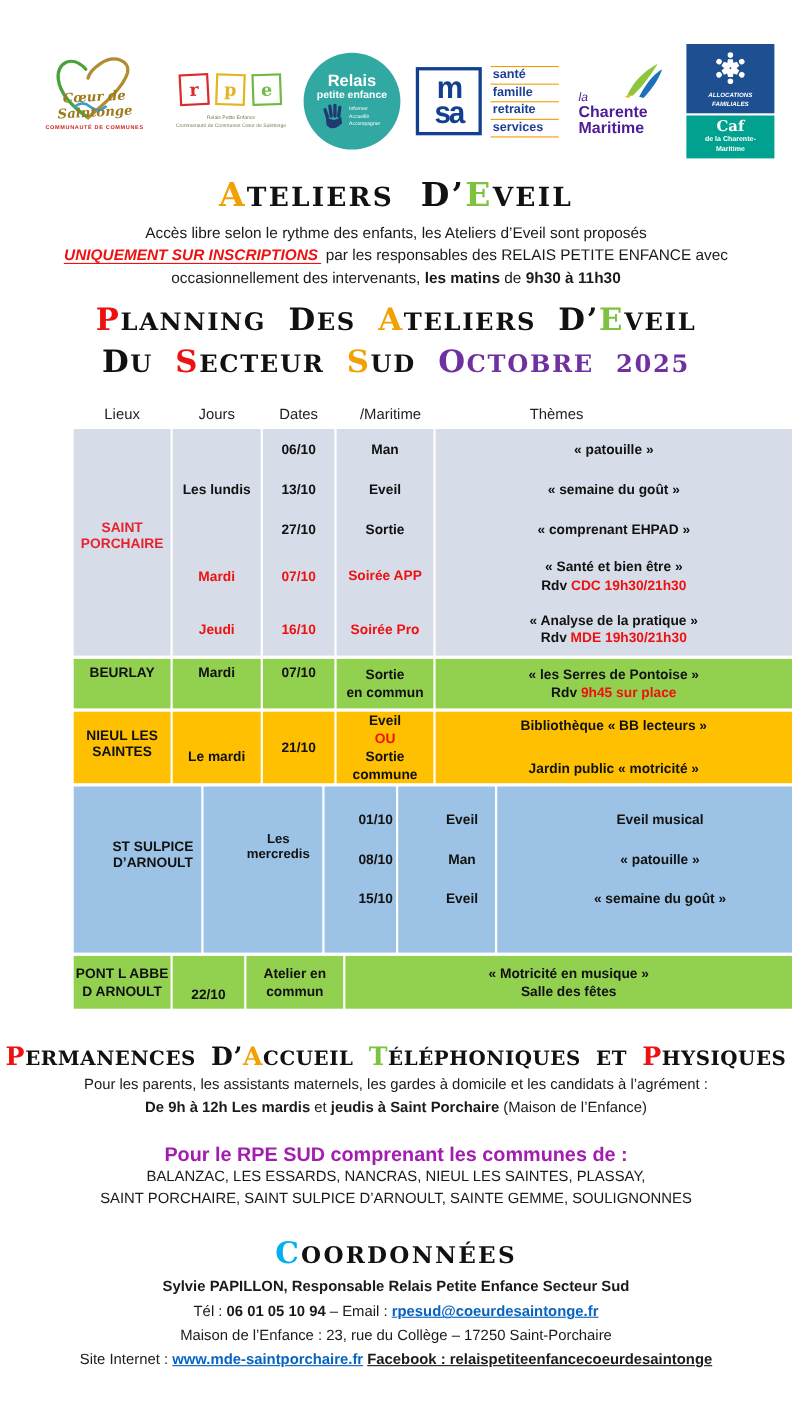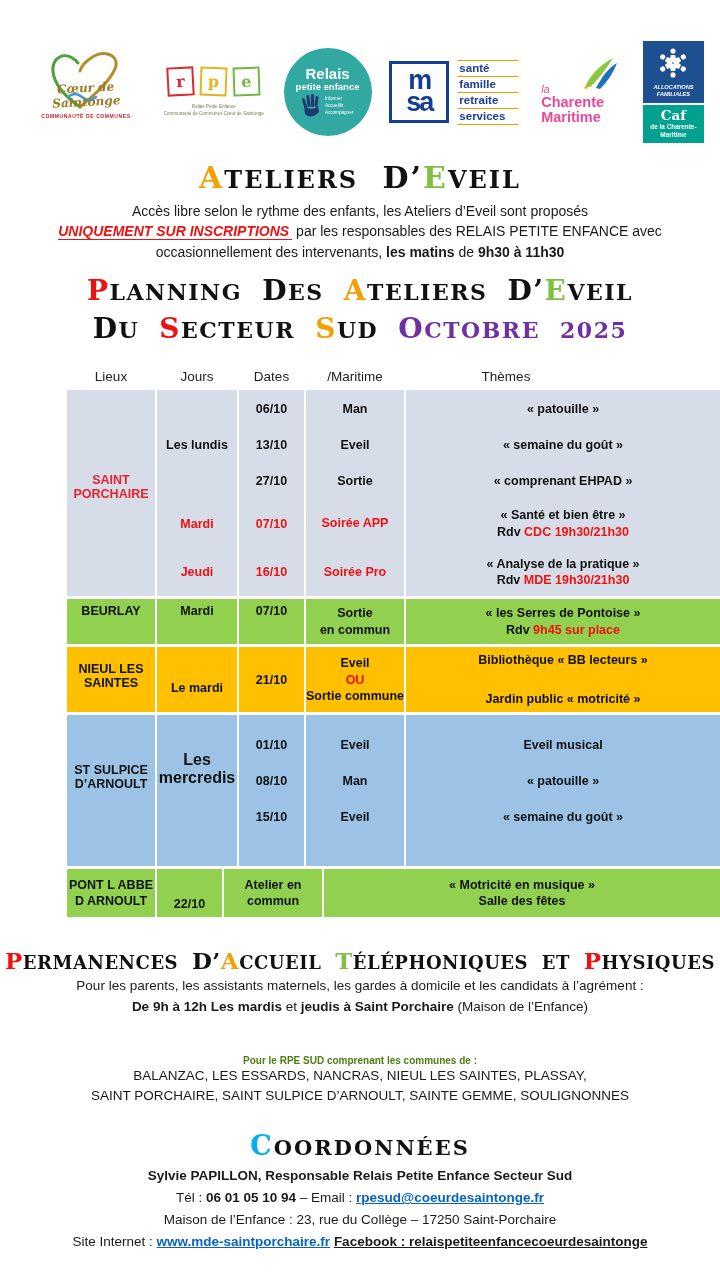--- a/index.html
+++ b/index.html
@@ -56,26 +56,26 @@
   .msa-m{font-size:27px;line-height:.75;transform:scaleY(1.05);}
   .msa-sa{font-size:27px;line-height:.85;transform:scaleY(1.05);}
   .msa-items{display:flex;flex-direction:column;}
   .msa-item{font-size:11.5px;font-weight:bold;color:#1c3e94;
     border-top:1.5px solid #f59c00;padding:1.5px 14px 1.5px 2px;}
   .msa-item:last-child{border-bottom:1.5px solid #f59c00;}
 
   
   .lg-cm{width:88px;height:74px;}
   .cm-bird{position:absolute;top:0;right:6px;}
-  .cm-text{position:absolute;bottom:4px;left:4px;color:#ec4899;line-height:1.02;}
+  .cm-text{position:absolute;bottom:4px;left:4px;color:#4c1d95;line-height:1.02;}
   .cm-la{font-size:11px;font-style:italic;}
   .cm-l1,.cm-l2{font-size:14.5px;font-weight:bold;}
 
   
-  .lg-caf{width:61px;text-align:center;}
+  .lg-caf{width:80px;text-align:center;}
   .caf-top{background:#1d4f91;padding:5px 2px 4px;}
   .caf-alloc{color:#fff;font-size:5.6px;font-weight:bold;font-style:italic;line-height:1.35;}
   .caf-bottom{background:#00a18f;padding:2px 2px 4px;margin-top:2px;}
   .caf-name{color:#fff;font-weight:bold;font-size:13.5px;font-family:"DejaVu Serif",serif;}
   .caf-dep{color:#fff;font-size:6.4px;font-weight:bold;line-height:1.3;}
 
   
   .script{font-family:"DejaVu Serif",serif;font-weight:700;color:#111;}
   .t-main{font-size:24px;letter-spacing:2px;word-spacing:14px;text-align:center;margin-top:16px;}
   .t-main .cap{font-size:30px;}
@@ -100,40 +100,40 @@
   .th3{width:65px;margin-right:2px;}
   .th4{width:98px;margin-right:2px;}
   .th5{width:200px;}
 
   .ptable{margin-left:67px;width:653px;}
   .tb{display:flex;margin-bottom:3px;}
   .col{margin-right:2px;text-align:center;font-weight:bold;font-size:12.5px;color:#111;}
   .c-lieu{width:88px;}
   .c-jours{width:80px;}
   .c-dates{width:65px;}
-  .c-atel{width:98px;}
+  .c-atel{width:88px;}
   .c-them{flex:1;margin-right:0;}
   .bg-lb{background:#d7dde8;}
   .bg-g{background:#92d050;}
   .bg-o{background:#fec000;}
   .bg-mb{background:#9cc3e5;}
   .cc{display:flex;align-items:center;justify-content:center;height:100%;box-sizing:border-box;}
   .slot{display:flex;align-items:center;justify-content:center;flex-direction:column;
     line-height:1.3;}
   .h37{height:37px;}.h36{height:36px;}.h49{height:49px;}.h48{height:48px;}
   .lieu-red{color:#e8212e;}
   .tall{height:206px;}
-  .h45{height:45px;}.h65{height:65px;}.h151{height:151px;}.h48b{height:48px;}
+  .h45{height:45px;}.h65{height:65px;}.h151{height:151px;padding-left:28px;}.h48b{height:48px;}
   .top{align-items:flex-start !important;padding-top:5px;}
   .bot{align-items:flex-end !important;padding-bottom:6px;}
   .lines2{line-height:1.35;}
 
   
   .small{font-size:13.5px;line-height:1.5;text-align:center;margin:0 30px;}
-  .redhead{color:#4d7c0f;font-weight:bold;font-size:10px;text-align:center;margin-top:38px;}
+  .redhead{color:#a21caf;font-weight:bold;font-size:18px;text-align:center;margin-top:22px;}
   .link{color:#0563c1;font-weight:bold;text-decoration:underline;cursor:pointer;}
   .fb{font-weight:bold;text-decoration:underline;}
   .coord-lines{font-size:13.5px;line-height:1.62;text-align:center;margin-top:4px;}
 </style>
 </head>
 <body>
 
 <div class="logos">
 
   <div class="lg lg-coeur">
@@ -387,21 +387,21 @@
   </div>
 
   <div class="tb">
     <div class="col c-lieu bg-mb h151">
         <div class="cc" style="padding-bottom:28px;">
           <span class="pre">ST SULPICE
 D’ARNOULT</span>
         </div>
       </div>
     <div class="col c-jours bg-mb h151">
-        <div class="cc" style="padding-bottom:44px;font-size:16px;">
+        <div class="cc" style="padding-bottom:44px;font-size:12px;">
           <span>Les mercredis</span>
         </div>
       </div>
     <div class="col c-dates bg-mb h151" style="padding-top:12px;box-sizing:border-box;">
       <div class="slot h36">
           <span>01/10</span>
         </div>
       <div class="slot h36">
           <span>08/10</span>
         </div>

